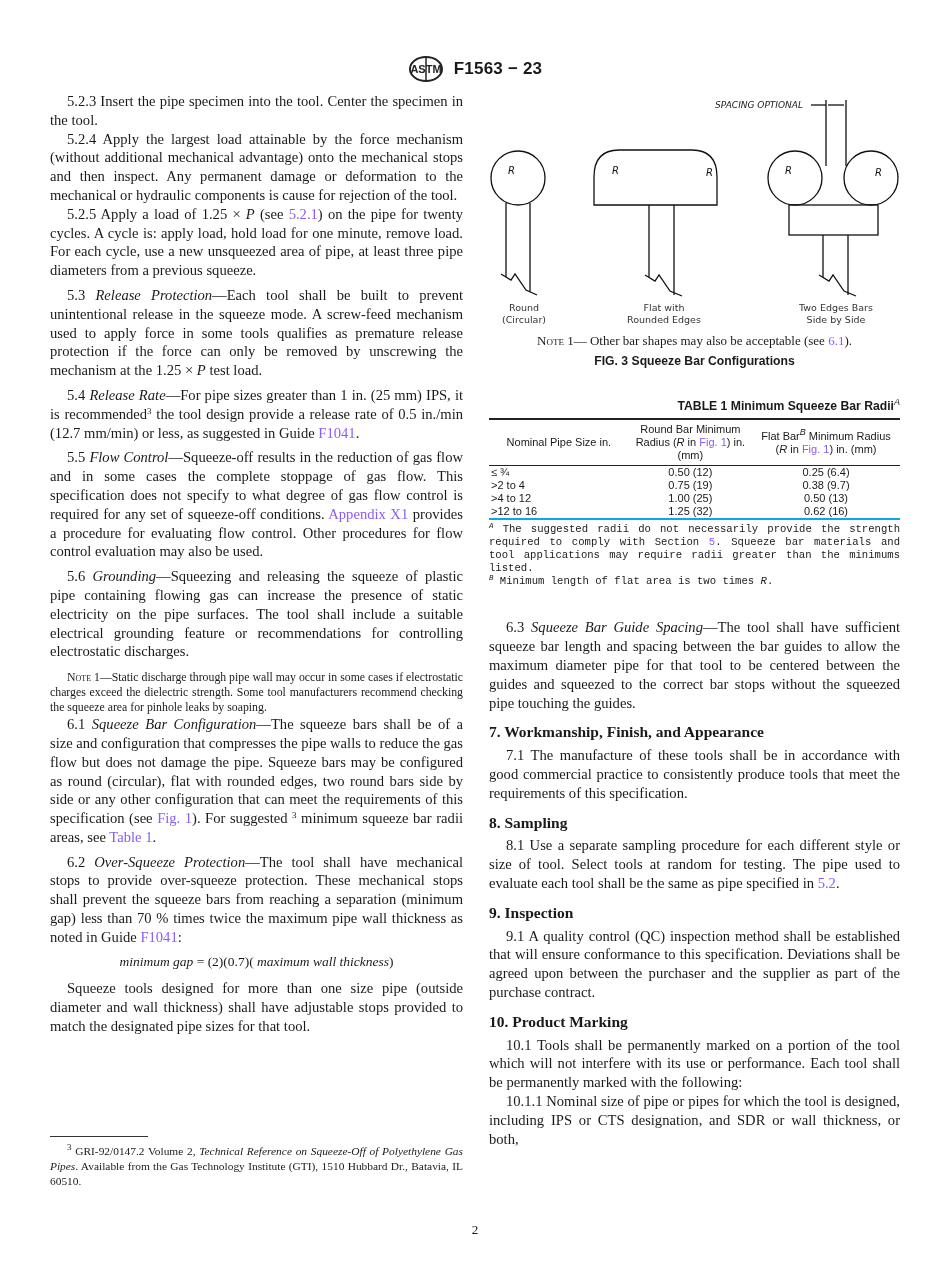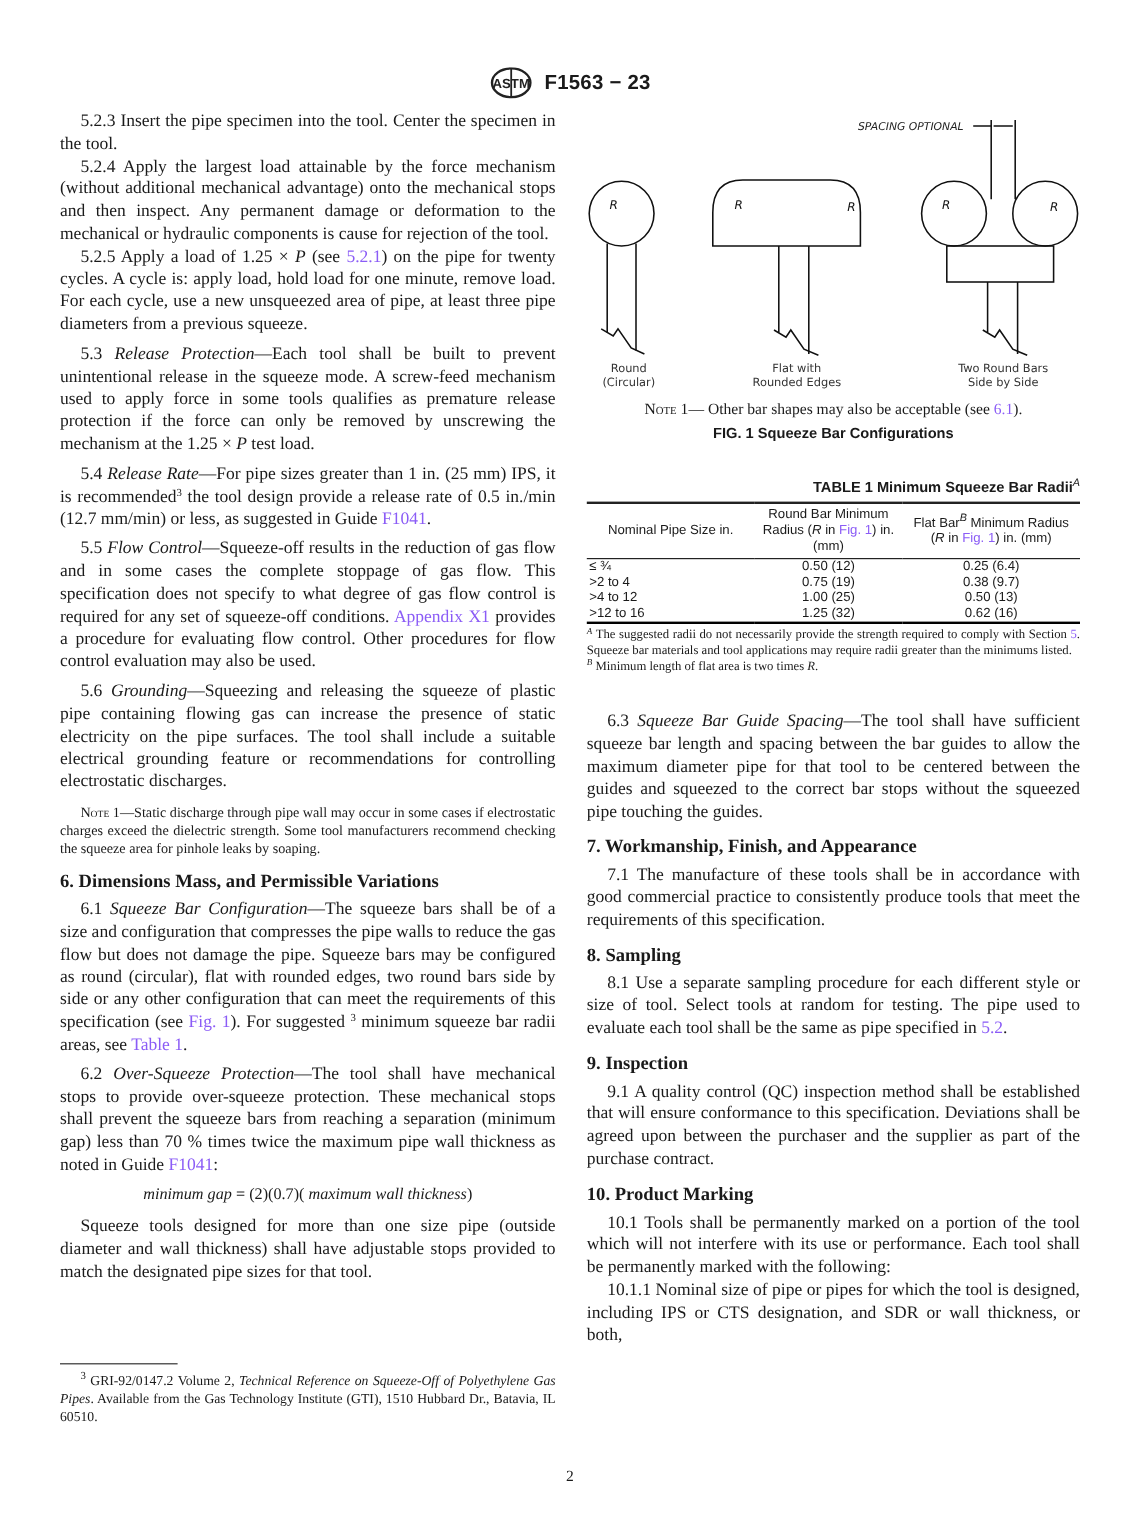--- a/index.html
+++ b/index.html
@@ -29,22 +29,22 @@
   .figure svg { position: absolute; left: 0; top: 0; }
   .cap-lbl { position: absolute; font-family: "DejaVu Sans", sans-serif; font-size: 9.5px; line-height: 12px; text-align: center; color: #333; }
   .fignote { font-size: 13px; text-align: center; margin-top: 2px; }
   .figtitle { font-family: "Liberation Sans", sans-serif; font-weight: bold; font-size: 12.2px; text-align: center; margin-top: 1px; }
   .tbltitle { font-family: "Liberation Sans", sans-serif; font-weight: bold; font-size: 12.2px; text-align: right; margin-top: 26px; margin-bottom: 3px; }
   table { width: 100%; border-collapse: collapse; font-family: "Liberation Sans", sans-serif; font-size: 11px; line-height: 13px; }
   thead tr { border-top: 2px solid #222; border-bottom: 1px solid #222; }
   thead th { font-weight: normal; padding: 3px 2px 3px 2px; text-align: center; vertical-align: middle; }
   tbody td { padding: 0 2px; height: 13px; }
   tbody td.c { text-align: center; }
-  tbody tr:last-child { border-bottom: 2px solid #000000; }
-  .tfn { font-family: Liberation Serif, serif; font-size: 10.6px; line-height: 13px; text-align: justify; margin-top: 3px; }
+  tbody tr:last-child { border-bottom: 2px solid #0ea5e9; }
+  .tfn { font-family: Liberation Mono, monospace; font-size: 10.6px; line-height: 13px; text-align: justify; margin-top: 3px; }
   .tfn sup { font-style: italic; font-size: 7.5px; vertical-align: 4px; }
   .pagenum { position: absolute; top: 1222px; left: 0; width: 950px; text-align: center; font-size: 13px; }
 </style>
 </head>
 <body>
 
 <div class="header">
   <svg class="logo" viewBox="0 0 36 26">
     <ellipse cx="18" cy="13" rx="16" ry="12" fill="none" stroke="#222" stroke-width="2"></ellipse>
     <text x="18" y="17" text-anchor="middle" font-family="Liberation Sans, sans-serif" font-weight="bold" font-size="11" fill="#222">ASTM</text>
@@ -61,21 +61,20 @@
   <p class="ind gap"><span>5.3 </span><i>Release Protection</i><span>—Each tool shall be built to prevent unintentional release in the squeeze mode. A screw-feed mechanism used to apply force in some tools qualifies as premature release protection if the force can only be removed by unscrewing the mechanism at the 1.25 × </span><i>P</i><span> test load.</span></p>
 
   <p class="ind gap"><span>5.4  </span><i>Release Rate</i><span>—For pipe sizes greater than 1 in. (25 mm) IPS, it is recommended</span><sup>3</sup><span> the tool design provide a release rate of 0.5 in./min (12.7 mm/min) or less, as suggested in Guide </span><span class="link">F1041</span><span>.</span></p>
 
   <p class="ind gap"><span>5.5 </span><i>Flow Control</i><span>—Squeeze-off results in the reduction of gas flow and in some cases the complete stoppage of gas flow. This specification does not specify to what degree of gas flow control is required for any set of squeeze-off conditions. </span><span class="link">Appendix X1</span><span> provides a procedure for evaluating flow control. Other procedures for flow control evaluation may also be used.</span></p>
 
   <p class="ind gap"><span>5.6 </span><i>Grounding</i><span>—Squeezing and releasing the squeeze of plastic pipe containing flowing gas can increase the presence of static electricity on the pipe surfaces. The tool shall include a suitable electrical grounding feature or recommendations for controlling electrostatic discharges.</span></p>
 
   <p class="note" style="margin-top:9px;"><span class="sc">Note</span><span> 1—Static discharge through pipe wall may occur in some cases if electrostatic charges exceed the dielectric strength. Some tool manufacturers recommend checking the squeeze area for pinhole leaks by soaping.</span></p>
 
-  <h2>6.  Dimensions Mass, and Permissible Variations</h2>
 
   <p class="ind"><span>6.1  </span><i>Squeeze Bar Configuration</i><span>—The squeeze bars shall be of a size and configuration that compresses the pipe walls to reduce the gas flow but does not damage the pipe. Squeeze bars may be configured as round (circular), flat with rounded edges, two round bars side by side or any other configuration that can meet the requirements of this specification (see </span><span class="link">Fig. 1</span><span>). For suggested </span><sup>3</sup><span> minimum squeeze bar radii areas, see </span><span class="link">Table 1</span><span>.</span></p>
 
   <p class="ind gap"><span>6.2  </span><i>Over-Squeeze Protection</i><span>—The tool shall have mechanical stops to provide over-squeeze protection. These mechanical stops shall prevent the squeeze bars from reaching a separation (minimum gap) less than 70 % times twice the maximum pipe wall thickness as noted in Guide </span><span class="link">F1041</span><span>:</span></p>
 
   <div class="eq"><span>minimum gap</span><span class="up"> = (2)(0.7)( </span><span>maximum wall thickness</span><span class="up">)</span></div>
 
   <p class="ind">Squeeze tools designed for more than one size pipe (outside diameter and wall thickness) shall have adjustable stops provided to match the designated pipe sizes for that tool.</p>
 
   <div style="position:absolute; top:1044px; left:0; width:413px;">
@@ -120,26 +119,26 @@
     </svg>
     <div class="cap-lbl" style="left:5px; top:210px; width:60px;">
         <div>Round</div>
         <div>(Circular)</div>
       </div>
     <div class="cap-lbl" style="left:130px; top:210px; width:90px;">
         <div>Flat with</div>
         <div>Rounded Edges</div>
       </div>
     <div class="cap-lbl" style="left:302px; top:210px; width:90px;">
-        <div>Two Round Bars</div>
+        <div>Two Edges Bars</div>
         <div>Side by Side</div>
       </div>
   </div>
   <div class="fignote"><span style="font-variant:small-caps;">Note</span><span> 1— Other bar shapes may also be acceptable (see </span><span class="link">6.1</span><span>).</span></div>
-  <div class="figtitle">FIG. 1 Squeeze Bar Configurations</div>
+  <div class="figtitle">FIG. 3 Squeeze Bar Configurations</div>
 
   <div class="tbltitle"><span>TABLE 1 Minimum Squeeze Bar Radii</span><sup style="font-style:italic;font-weight:normal;">A</sup></div>
   <table>
     <thead>
       <tr>
         <th style="width:34%;">Nominal Pipe Size in.</th>
         <th style="width:30%;"><span>Round Bar Minimum Radius (</span><i>R</i><span> in </span><span class="link">Fig. 1</span><span>) in. (mm)</span></th>
         <th style="width:36%;"><span>Flat Bar</span><sup style="font-style:italic;">B</sup><span> Minimum Radius (</span><i>R</i><span> in </span><span class="link">Fig. 1</span><span>) in. (mm)</span></th>
       </tr>
     </thead>

